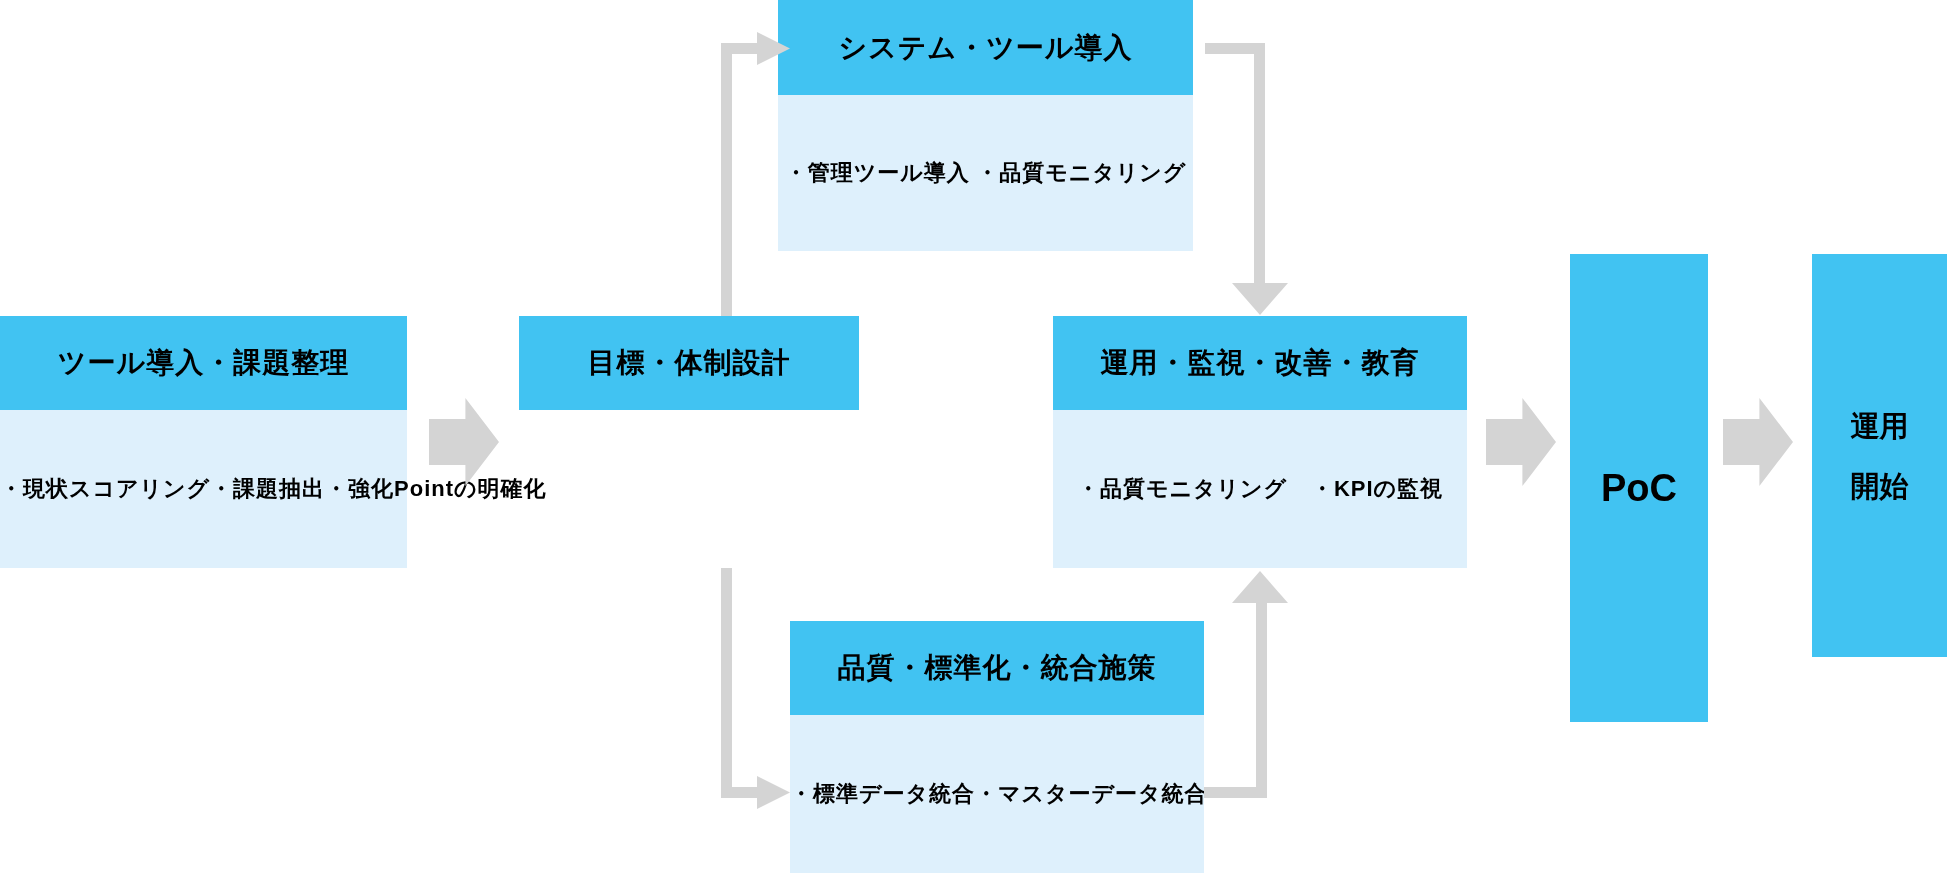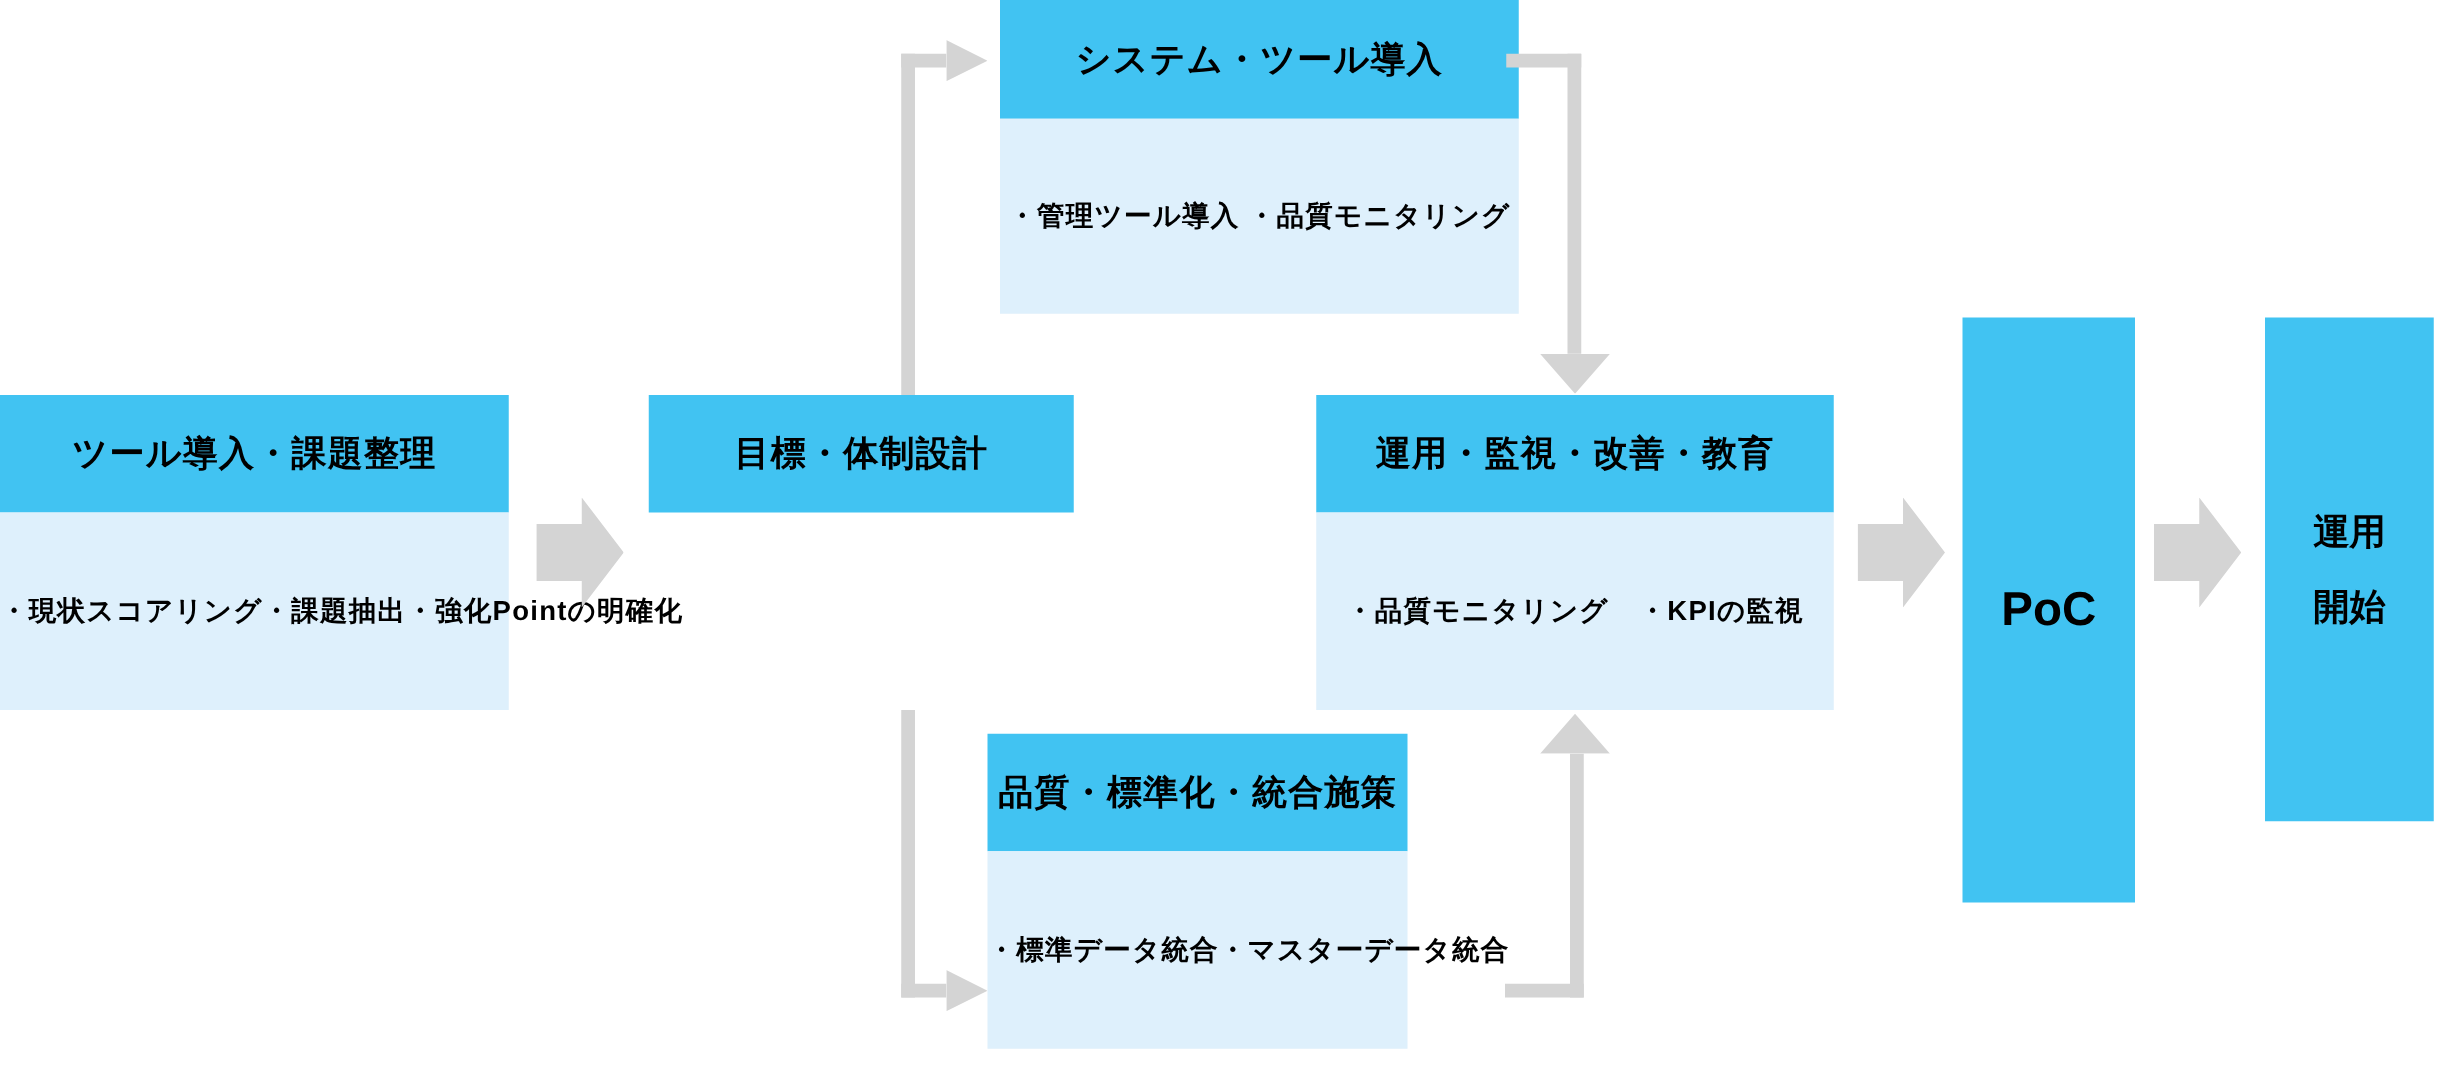--- a/index.html
+++ b/index.html
@@ -59,29 +59,29 @@
       <div class="li">・強化Pointの明確化</div>
     </div>
   </div>
 
   <div class="chev" style="left:429px;top:398px"></div>
 
   <div class="pbox" style="left:519px;top:316px;width:340px;height:252px">
     <div class="hd">目標・体制設計</div>
   </div>
 
-  <div class="pbox" style="left:800px;top:0;width:415px;height:251px">
+  <div class="pbox" style="left:778px;top:0;width:415px;height:251px">
     <div class="hd" style="flex-basis:95px;height:95px">システム・ツール導入</div>
     <div class="bd">
       <div class="li">・管理ツール導入</div>
       <div class="li">・品質モニタリング</div>
     </div>
   </div>
 
-  <div class="pbox" style="left:790px;top:587px;width:336px;height:252px">
+  <div class="pbox" style="left:790px;top:621px;width:414px;height:252px">
     <div class="hd">品質・標準化・統合施策</div>
     <div class="bd">
       <div class="li">・標準データ統合</div>
       <div class="li">・マスターデータ統合</div>
     </div>
   </div>
 
   <div class="pbox" style="left:1053px;top:316px;width:414px;height:252px">
     <div class="hd">運用・監視・改善・教育</div>
     <div class="bd">

